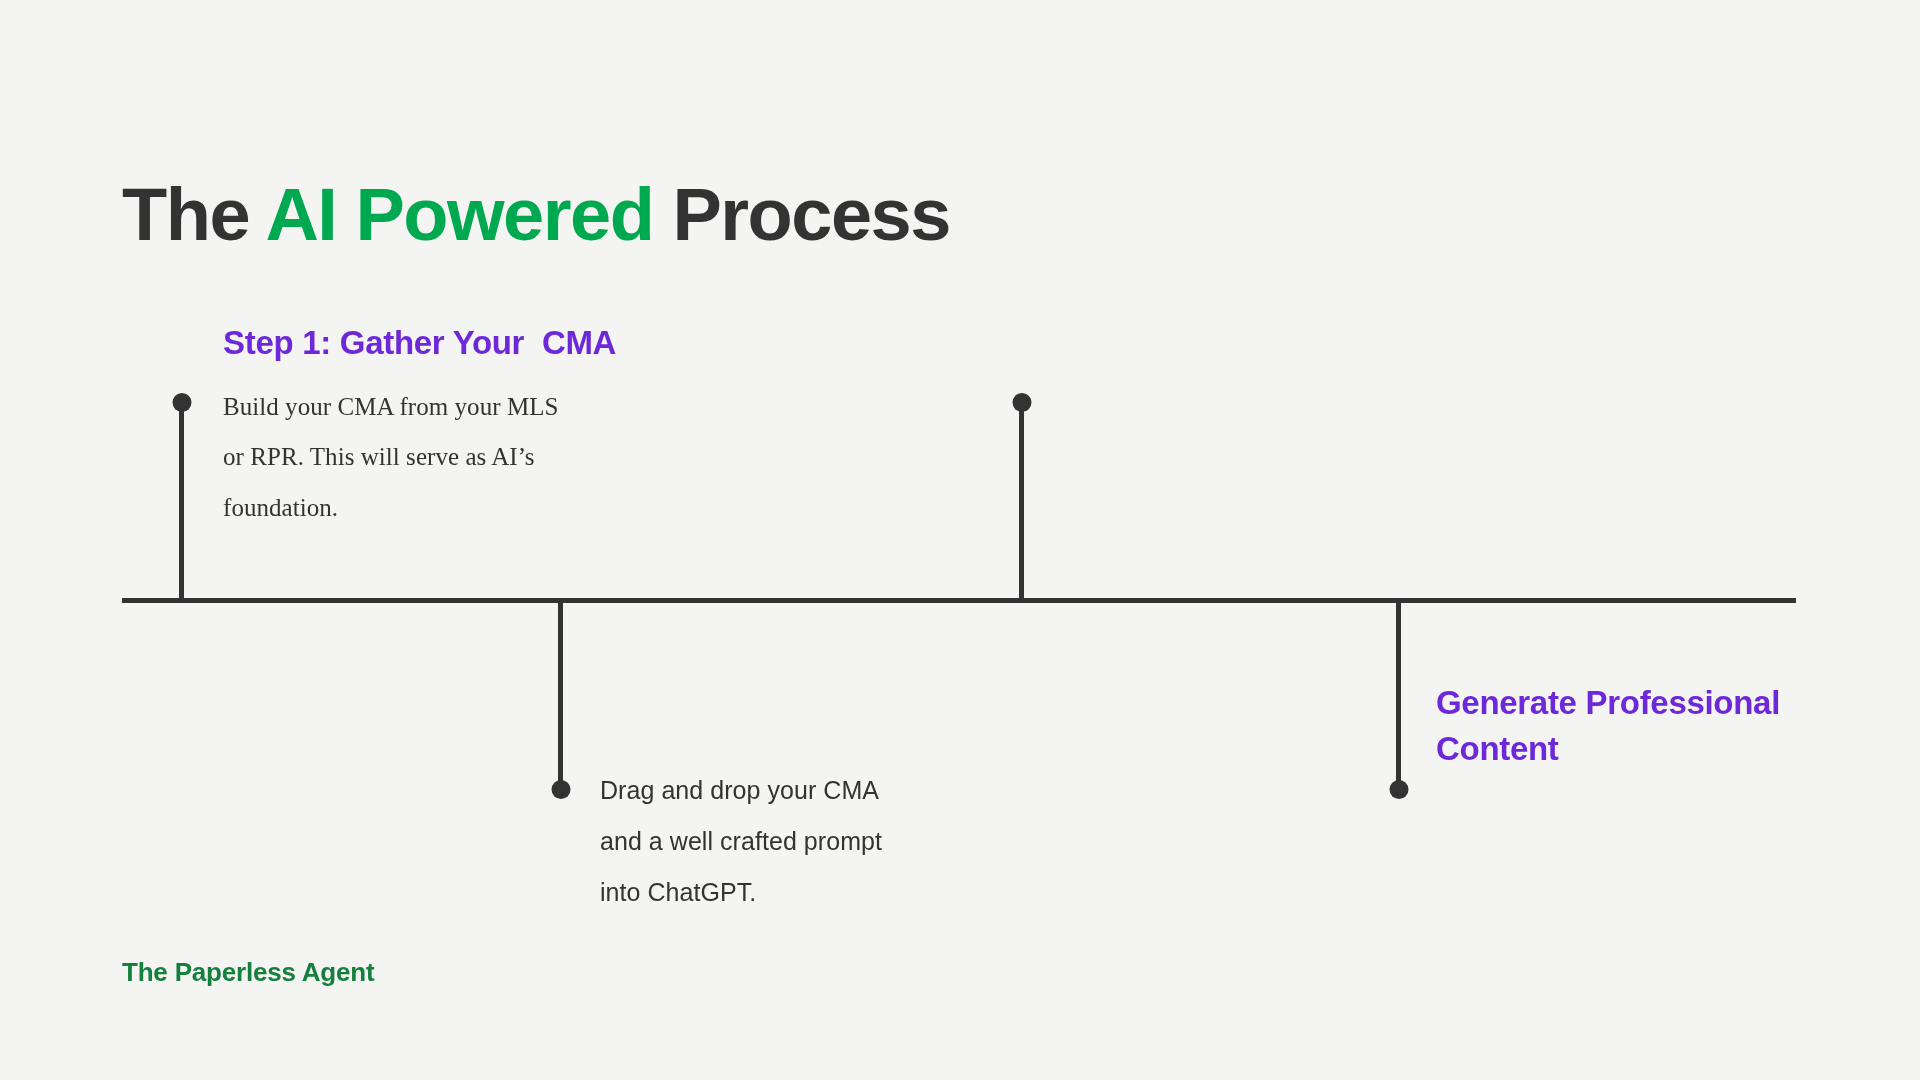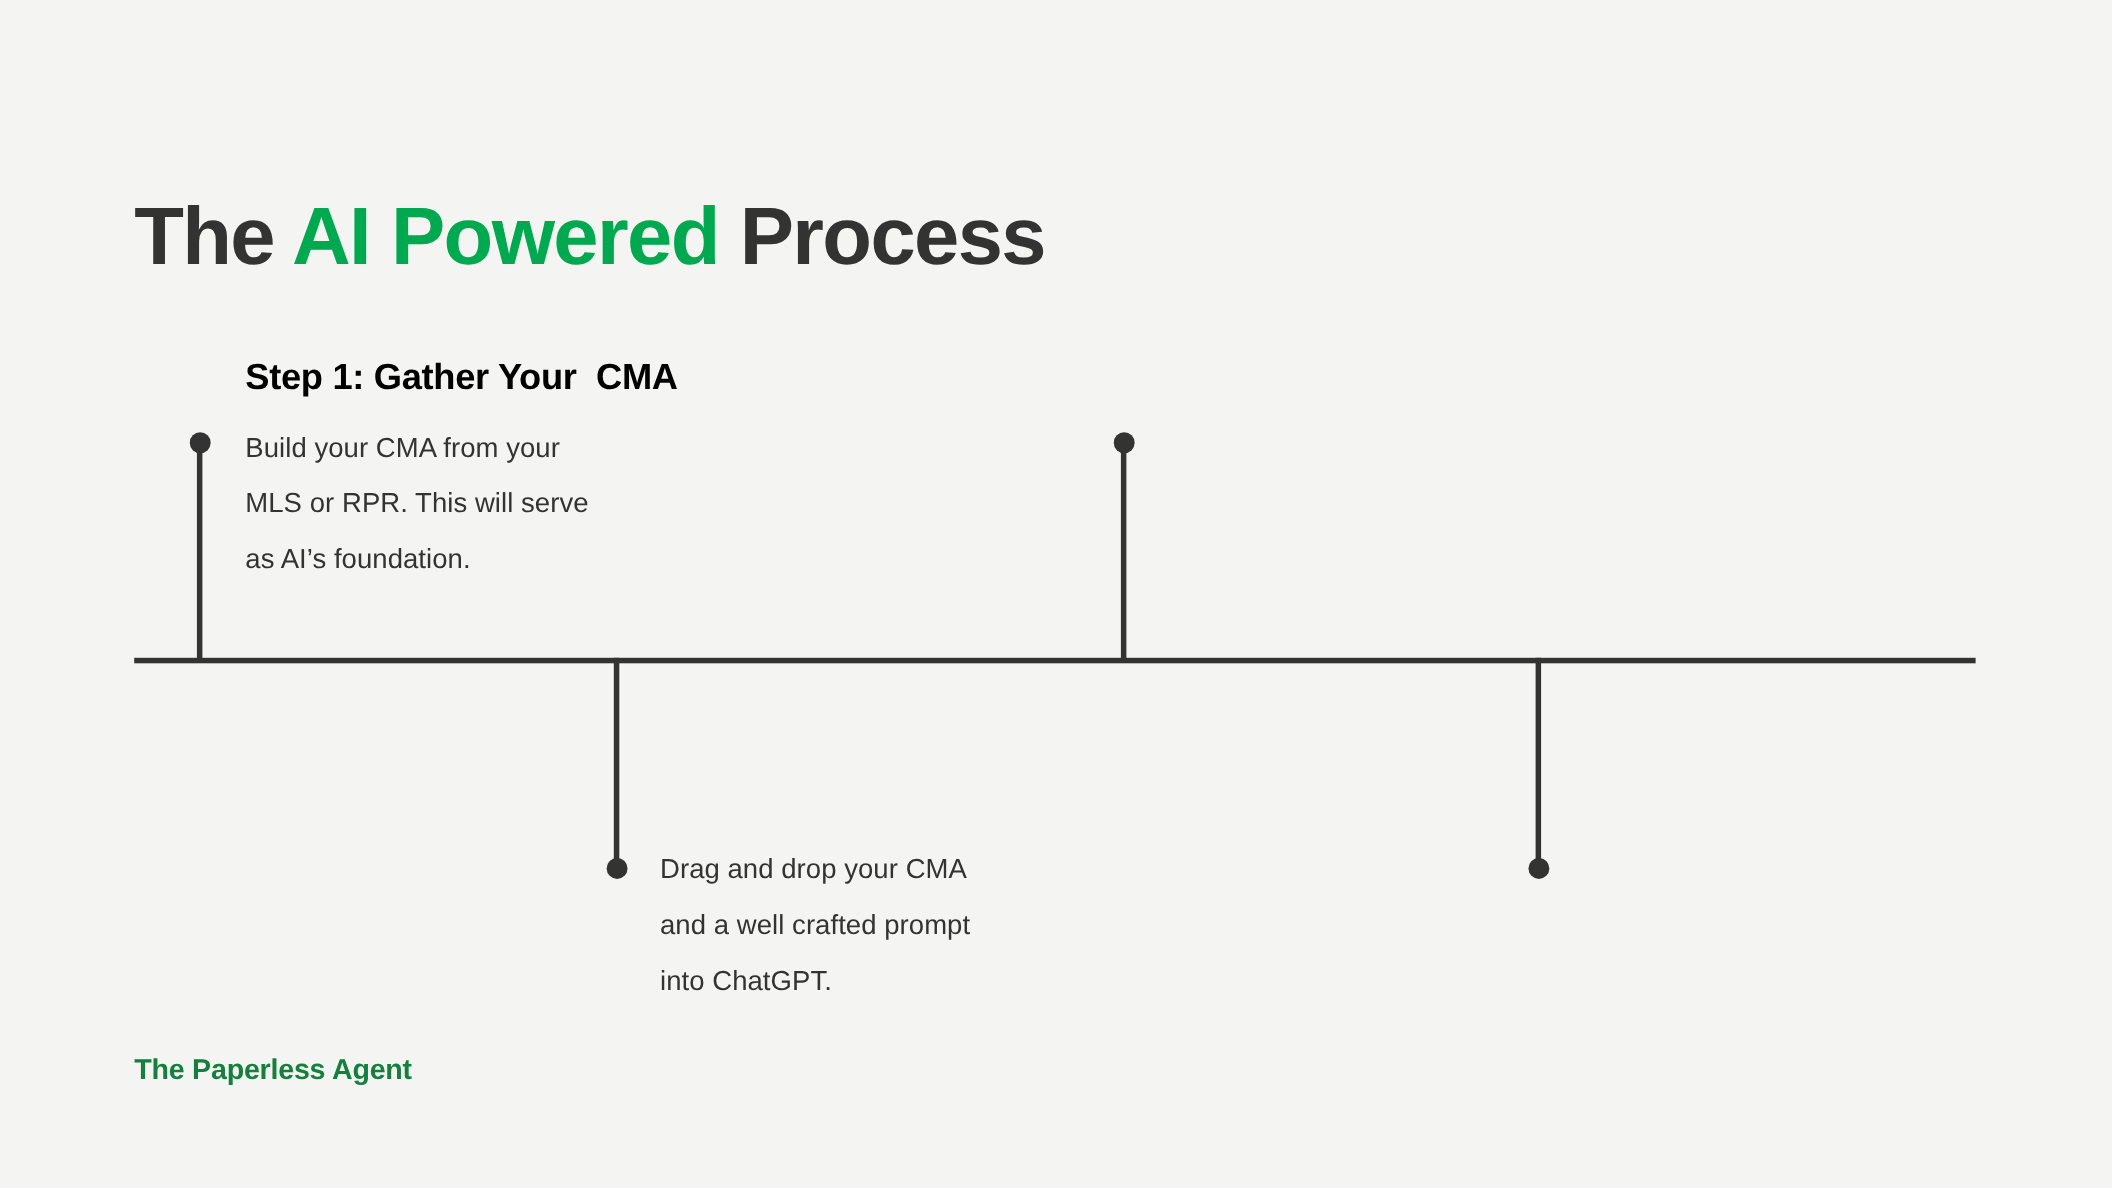--- a/index.html
+++ b/index.html
@@ -70,40 +70,40 @@
   .connector-step3 { left: 1019px; top: 400px; height: 200px; }
   .connector-step4 { left: 1396px; top: 598px; height: 194px; }
 
   
   .step {
     position: absolute;
   }
   .step-heading {
     font-size: 33px;
     font-weight: bold;
-    color: #000000;
+    color: #6d28d9;
     line-height: 1.38;
     letter-spacing: -0.3px;
     margin: 0;
     white-space: pre;
   }
   .step-heading.wrap {
     white-space: normal;
   }
   .step-body {
     font-size: 25px;
     font-weight: normal;
     color: #333333;
     line-height: 2.03;
     letter-spacing: 0.05px;
     margin: 0;
   }
 
   .step-1 { left: 223px; top: 320px; width: 400px; }
-  .step-1 .step-body { margin-top: 16px; width: 340px; }
+  .step-1 .step-body { margin-top: 16px; width: 340px; font-family: Liberation Serif, serif; }
 
   .step-3 { left: 1060px; top: 320px; width: 600px; }
   .step-3 .step-body { margin-top: 16px; width: 330px; }
 
   .step-2 { left: 600px; top: 749px; width: 520px; }
   .step-2 .step-body { margin-top: 16px; width: 300px; }
 
   .step-4 { left: 1436px; top: 680px; width: 445px; }
   .step-4 .step-body { margin-top: 20px; width: 330px; }
 
@@ -145,17 +145,18 @@
     <div class="step-heading">Step 1: Gather Your  CMA</div>
     <div class="step-body">Build your CMA from your MLS or RPR. This will serve as AI’s foundation.</div>
   </div>
 
 
   <div class="step step-2">
     <div class="step-body">Drag and drop your CMA and a well crafted prompt into ChatGPT.</div>
   </div>
 
   <div class="step step-4">
+    <div class="step-heading wrap">Generate Professional Content</div>
   </div>
 
   <div class="brand">The Paperless Agent</div>
 
 </div>
 
 </body></html>

